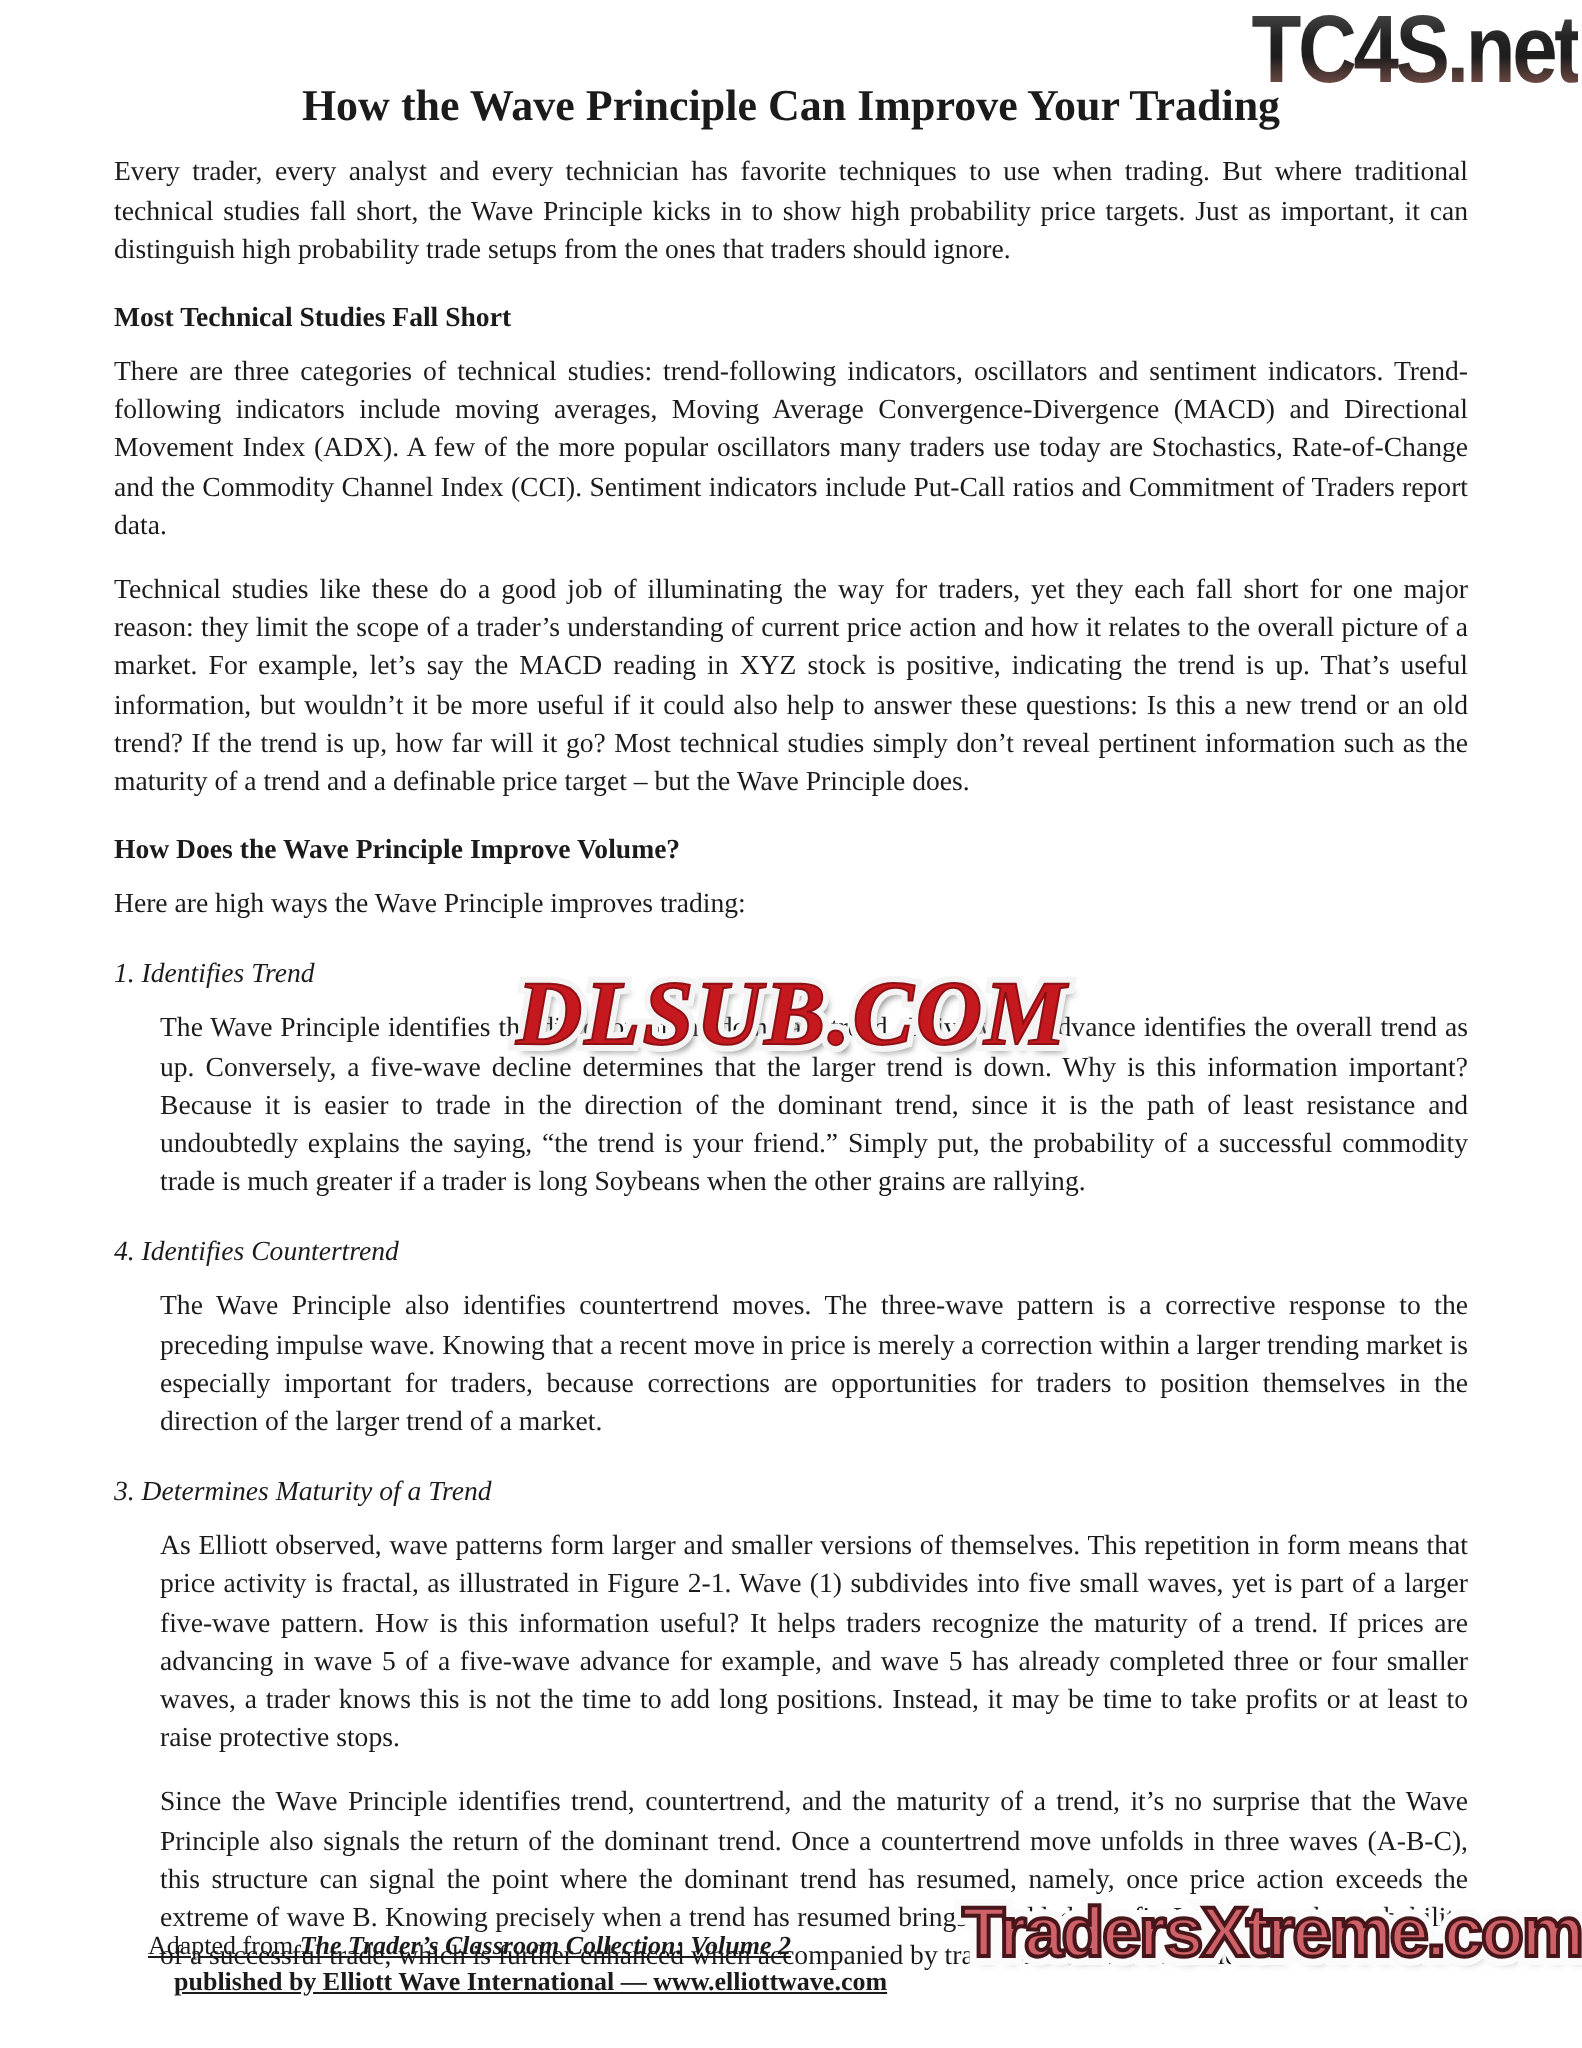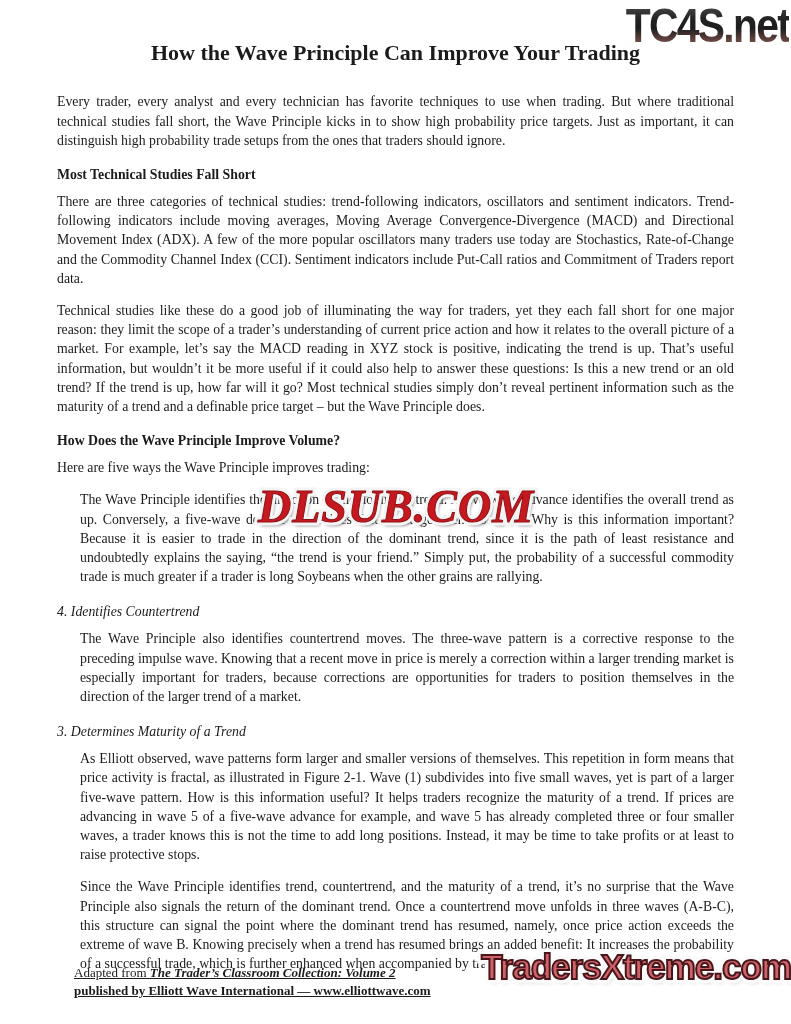--- a/index.html
+++ b/index.html
@@ -35,21 +35,21 @@
     font-weight:bold;
     font-size:22px;
     line-height:1.2;
   }
   p.body {
     font-size:13.8px;
     line-height:19.2px;
     text-align:justify;
     margin:0 0 13px 0;
   }
-  p.intro { margin-top:26px;font-family:Liberation Serif, serif; }
+  p.intro { margin-top:10px;font-family:Liberation Serif, serif; }
   .sec-h {
     font-weight:bold;
     font-size:13.8px;
     margin:17px 0 9px 0;
   }
   .item-h {
     font-style:italic;
     font-size:13.8px;
     margin:18px 0 9px 0;
   }
@@ -96,21 +96,21 @@
     color:#cf6168;
     -webkit-text-stroke:2px #47161a;
   }
 
   
   .footer {
     position:absolute; left:74px; top:964px;
     font-size:13px; line-height:17.5px;text-decoration:underline;
   }
   .footer .src { font-weight:bold; font-style:italic; }
-  .footer .line2 { font-weight:bold; }
+  .footer .line2 { font-weight:bold;margin-left:13px; }
   .pagenum {
     position:absolute; left:722px; top:966px;
     font-size:13px;
   }
 </style>
 </head>
 <body>
 
 <div class="tc4s">TC4S.net</div>
 
@@ -121,22 +121,23 @@
   <p class="body intro">Every trader, every analyst and every technician has favorite techniques to use when trading. But where traditional technical studies fall short, the Wave Principle kicks in to show high probability price targets. Just as important, it can distinguish high probability trade setups from the ones that traders should ignore.</p>
 
   <div class="sec-h">Most Technical Studies Fall Short</div>
 
   <p class="body">There are three categories of technical studies: trend-following indicators, oscillators and sentiment indicators. Trend-following indicators include moving averages, Moving Average Convergence-Divergence (MACD) and Directional Movement Index (ADX). A few of the more popular oscillators many traders use today are Stochastics, Rate-of-Change and the Commodity Channel Index (CCI). Sentiment indicators include Put-Call ratios and Commitment of Traders report data.</p>
 
   <p class="body">Technical studies like these do a good job of illuminating the way for traders, yet they each fall short for one major reason: they limit the scope of a trader’s understanding of current price action and how it relates to the overall picture of a market. For example, let’s say the MACD reading in XYZ stock is positive, indicating the trend is up. That’s useful information, but wouldn’t it be more useful if it could also help to answer these questions: Is this a new trend or an old trend? If the trend is up, how far will it go? Most technical studies simply don’t reveal pertinent information such as the maturity of a trend and a definable price target – but the Wave Principle does.</p>
 
   <div class="sec-h">How Does the Wave Principle Improve Volume?</div>
 
-  <p class="body">Here are five ways the Wave Principle improves trading:</p>
+  <p class="body">Here are high ways the Wave Principle improves trading:</p>
 
+  <div class="item-h">1. Identifies Trend</div>
 
   <p class="body indent">The Wave Principle identifies the direction of the dominant trend. A five-wave advance identifies the overall trend as up. Conversely, a five-wave decline determines that the larger trend is down. Why is this information important? Because it is easier to trade in the direction of the dominant trend, since it is the path of least resistance and undoubtedly explains the saying, “the trend is your friend.” Simply put, the probability of a successful commodity trade is much greater if a trader is long Soybeans when the other grains are rallying.</p>
 
   <div class="item-h">4. Identifies Countertrend</div>
 
   <p class="body indent">The Wave Principle also identifies countertrend moves. The three-wave pattern is a corrective response to the preceding impulse wave. Knowing that a recent move in price is merely a correction within a larger trending market is especially important for traders, because corrections are opportunities for traders to position themselves in the direction of the larger trend of a market.</p>
 
   <div class="item-h">3. Determines Maturity of a Trend</div>
 
   <p class="body indent">As Elliott observed, wave patterns form larger and smaller versions of themselves. This repetition in form means that price activity is fractal, as illustrated in Figure 2-1. Wave (1) subdivides into five small waves, yet is part of a larger five-wave pattern. How is this information useful? It helps traders recognize the maturity of a trend. If prices are advancing in wave 5 of a five-wave advance for example, and wave 5 has already completed three or four smaller waves, a trader knows this is not the time to add long positions. Instead, it may be time to take profits or at least to raise protective stops.</p>

